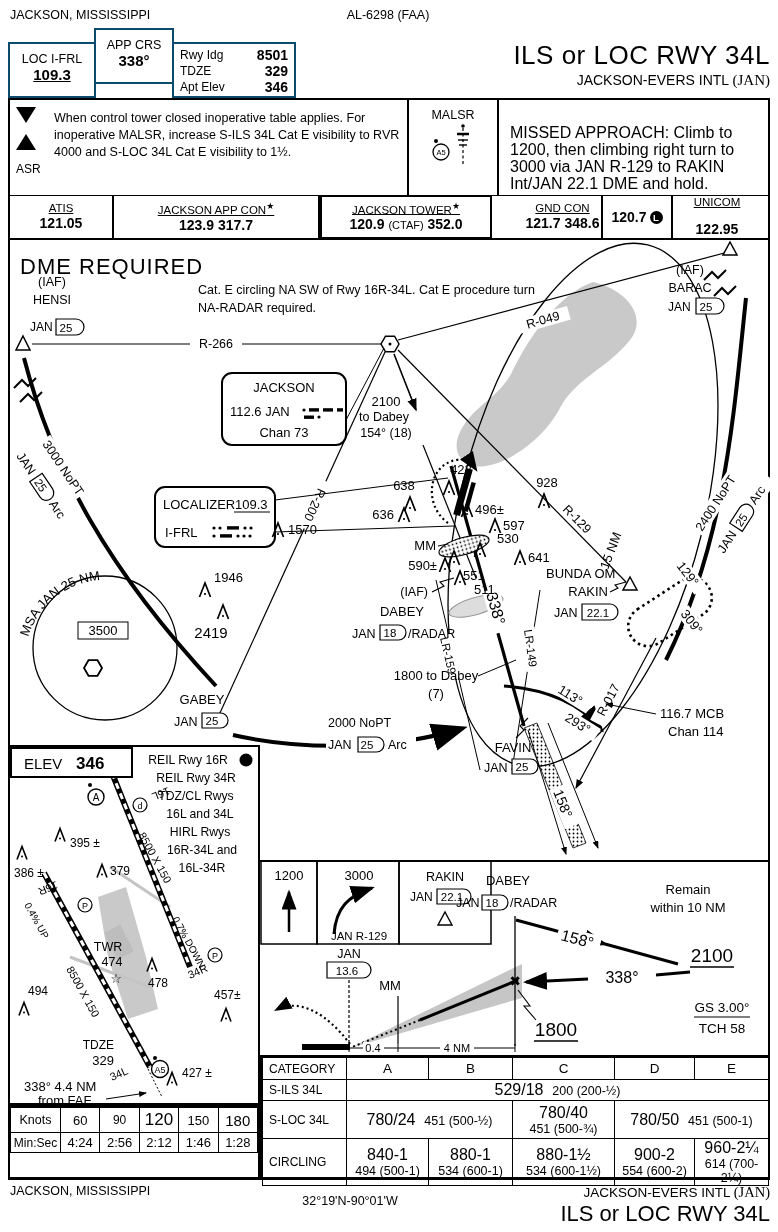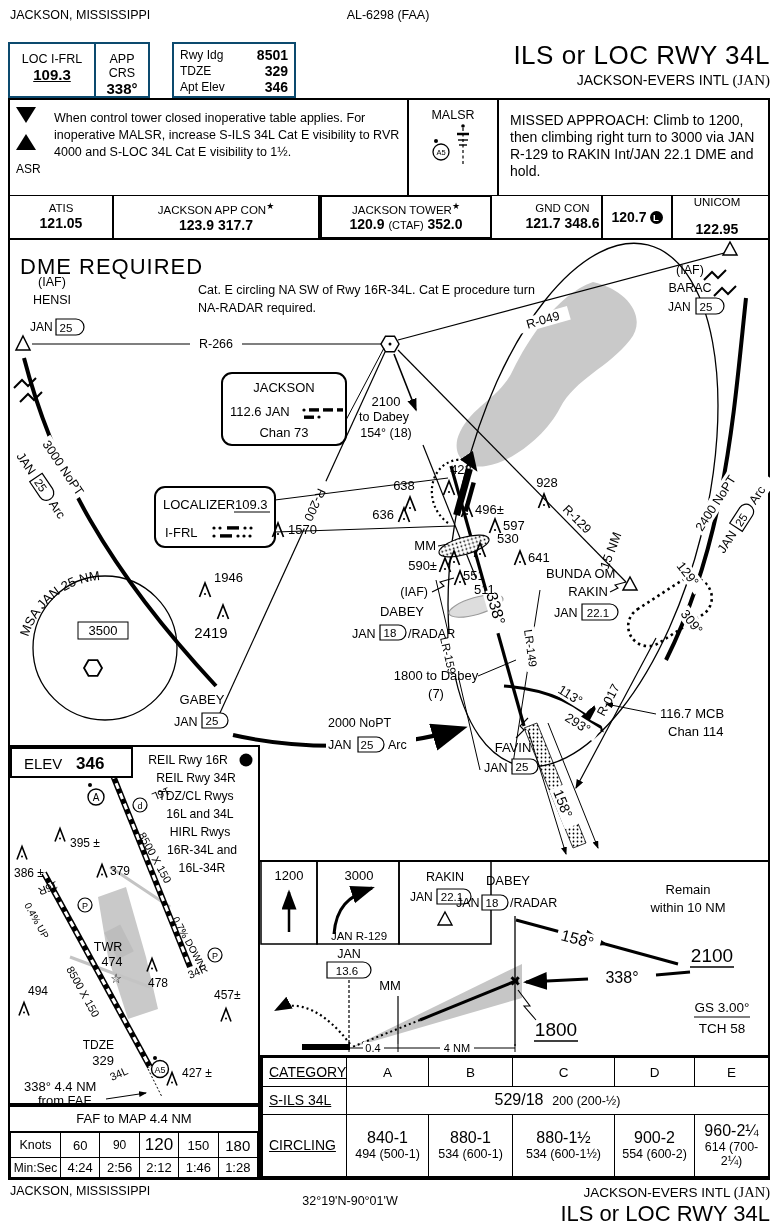--- a/index.html
+++ b/index.html
@@ -6,28 +6,28 @@
   .page{position:relative;width:778px;height:1232px;background:#fff;color:#000;
         font-family:"Liberation Sans",sans-serif;overflow:hidden;}
   .abs{position:absolute;}
   svg text{font-family:"Liberation Sans",sans-serif;fill:#000;}
   .b{font-weight:bold;}
   .box{border:2px solid #0c4a6e;box-sizing:border-box;}
   .freq-row{display:flex;box-sizing:border-box;border:2px solid #000;border-top-width:1.5px;}
   .freq-cell{border-right:2px solid #000;box-sizing:border-box;text-align:center;
              display:flex;flex-direction:column;justify-content:center;}
   .freq-cell:last-child{border-right:none;}
-  .freq-name{font-size:11.5px;line-height:13px;}
+  .freq-name{font-size:11.5px;line-height:13px;text-decoration:underline;}
   .freq-val{font-size:14px;font-weight:bold;line-height:17px;}
   .freq-tower{border:2.5px solid #000;margin:-1px 0;}
   .badgeL{display:inline-block;width:13px;height:13px;border-radius:50%;background:#000;color:#fff;
           font-size:9.5px;font-weight:bold;text-align:center;line-height:13px;vertical-align:1px;margin-left:3px;}
   table{border-collapse:collapse;}
   .mins td{border:1.2px solid #000;text-align:center;padding:0 2px;}
-  .mins .lbl{text-align:left;padding-left:6px;font-size:14px;text-decoration:underline;}
+  .mins .lbl{text-align:left;padding-left:6px;font-size:12px;}
   .big{font-size:16px;}
   .small{font-size:12.5px;}
   .serif{font-family:"Liberation Serif",serif;}
   .u{text-decoration:underline;}
 </style>
 </head>
 <body>
 
 <div class="page">
 
@@ -35,21 +35,21 @@
   <div class="abs" style="left:288px;top:8px;width:200px;text-align:center;font-size:12.5px;">AL-6298 (FAA)</div>
   <div class="abs" style="right:8px;top:40px;text-align:right;">
     <div style="font-size:26px;letter-spacing:.5px;">ILS or LOC RWY 34L</div>
     <div style="font-size:14px;margin-top:1px;"><span>JACKSON-EVERS INTL</span> <span class="serif" style="font-size:15px;">(JAN)</span></div>
   </div>
 
   <div class="abs box" style="left:8px;top:42px;width:88px;height:56px;text-align:center;">
     <div style="font-size:12.5px;margin-top:8px;">LOC I-FRL</div>
     <div class="b u" style="font-size:15px;">109.3</div>
   </div>
-  <div class="abs box" style="left:94px;top:42px;width:56px;height:56px;text-align:center;">
+  <div class="abs box" style="left:94px;top:28px;width:80px;height:56px;text-align:center;">
     <div style="font-size:12.5px;margin-top:8px;">APP CRS</div>
     <div class="b" style="font-size:15px;">338°</div>
   </div>
   <div class="abs box" style="left:172px;top:42px;width:124px;height:56px;padding:3px 6px;">
     <div style="display:flex;justify-content:space-between;font-size:12px;line-height:16px;">
         <span>Rwy Idg</span>
         <span class="b" style="font-size:14px;">8501</span>
       </div>
     <div style="display:flex;justify-content:space-between;font-size:12px;line-height:16px;">
         <span>TDZE</span>
@@ -80,21 +80,21 @@
         <circle cx="14" cy="30" r="8" fill="none" stroke="#000" stroke-width="1.3"></circle>
         <circle cx="9" cy="19" r="2" fill="#000"></circle>
         <text x="14" y="33" font-size="7.5" text-anchor="middle">A5</text>
         <line x1="36" y1="6" x2="36" y2="44" stroke="#000" stroke-width="1.2" stroke-dasharray="3 2.5"></line>
         <line x1="30" y1="12" x2="42" y2="12" stroke="#000" stroke-width="2.5"></line>
         <line x1="31" y1="18" x2="41" y2="18" stroke="#000" stroke-width="1.4"></line>
         <line x1="32" y1="23" x2="40" y2="23" stroke="#000" stroke-width="1.4"></line>
         <circle cx="36" cy="4" r="1.8" fill="#000"></circle>
       </svg>
     </div>
-    <div class="abs" style="left:500px;top:12px;width:262px;font-size:14px;line-height:17px;">MISSED APPROACH: Climb to 1200, then climbing right turn to 3000 via JAN R-129 to RAKIN Int/JAN 22.1 DME and hold.</div>
+    <div class="abs" style="left:500px;top:24px;width:262px;font-size:16px;line-height:17px;">MISSED APPROACH: Climb to 1200, then climbing right turn to 3000 via JAN R-129 to RAKIN Int/JAN 22.1 DME and hold.</div>
   </div>
 
   <div class="abs freq-row" style="left:8px;top:195px;width:762px;height:45px;">
     <div class="freq-cell" style="width:104px;">
       <div class="freq-name"><span>ATIS</span></div>
       <div class="freq-val">121.05</div>
     </div>
     <div class="freq-cell" style="width:206px;">
       <div class="freq-name"><span>JACKSON APP CON</span><sup style="font-size:9px;">★</sup></div>
       <div class="freq-val">123.9 317.7</div>
@@ -554,21 +554,20 @@
       <text x="104" y="302" font-size="12" text-anchor="end">TDZE</text>
       <text x="104" y="318" font-size="13" text-anchor="end">329</text>
 
       <text x="14" y="344" font-size="13">338° 4.4 NM</text>
       <text x="28" y="358" font-size="13">from FAF</text>
       <line x1="96" y1="352" x2="136" y2="346" stroke="#000" stroke-width="1" marker-end="url(#arrS)"></line>
     </svg>
   </div>
 
   <div class="abs" style="left:8px;top:1105px;width:252px;height:75px;border:2px solid #000;border-bottom-width:3px;box-sizing:border-box;">
-    <div style="height:24px;line-height:24px;text-align:center;font-size:13px;border-bottom:1.5px solid #000;">FAF to MAP  4.4 NM</div>
     <table style="width:100%;height:46px;table-layout:fixed;">
       <colgroup>
           <col style="width:50px">
           <col>
           <col>
           <col>
           <col>
           <col>
         </colgroup>
       <tbody>
@@ -687,20 +686,29 @@
         <td style="font-size:13.5px;">A</td>
         <td style="font-size:13.5px;">B</td>
         <td style="font-size:13.5px;">C</td>
         <td style="font-size:13.5px;">D</td>
         <td style="font-size:13.5px;">E</td>
       </tr>
       <tr style="height:21px;">
         <td class="lbl">S-ILS 34L</td>
         <td colspan="5"><span class="big">529/18</span>&nbsp; <span class="small">200 (200-½)</span></td>
       </tr>
+      <tr style="height:38px;">
+        <td class="lbl">S-LOC 34L</td>
+        <td colspan="2"><span class="big">780/24</span>&nbsp; <span class="small">451 (500-½)</span></td>
+        <td>
+              <div class="big">780/40</div>
+              <div class="small">451 (500-¾)</div>
+            </td>
+        <td colspan="2"><span class="big">780/50</span>&nbsp; <span class="small">451 (500-1)</span></td>
+      </tr>
       <tr style="height:41px;">
         <td class="lbl">CIRCLING</td>
         <td>
               <div class="big">840-1</div>
               <div class="small">494 (500-1)</div>
             </td>
         <td>
               <div class="big">880-1</div>
               <div class="small">534 (600-1)</div>
             </td>

